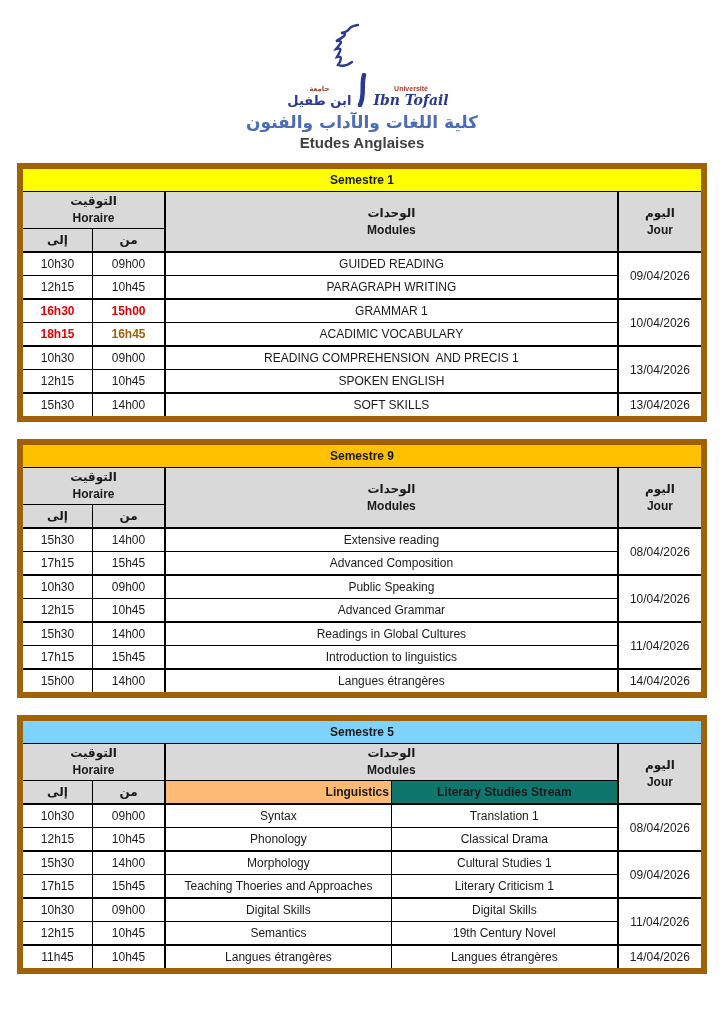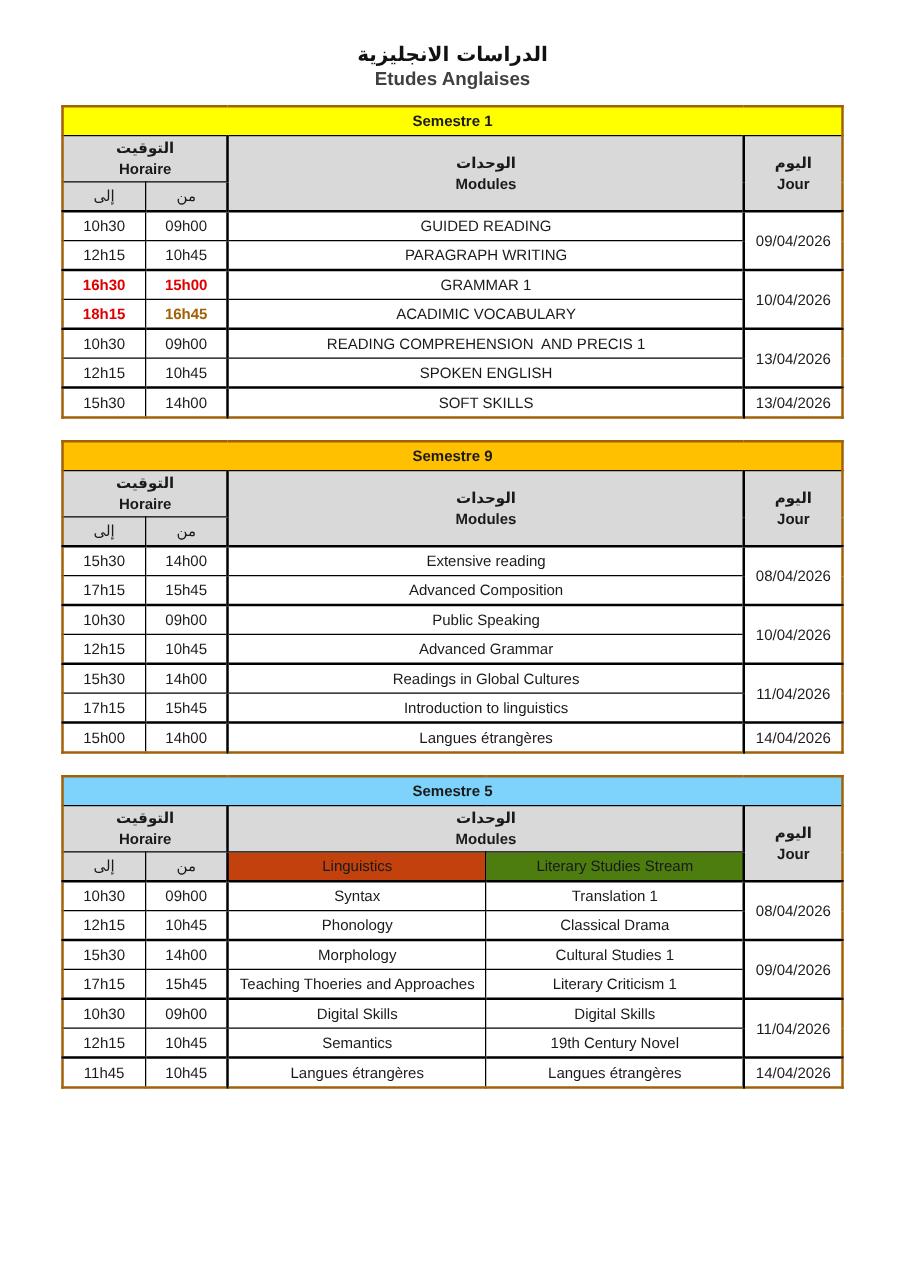--- a/index.html
+++ b/index.html
@@ -25,44 +25,62 @@
             font-size: 14px; color: #2b3990; }
   .faculty { margin-top: 5px; font-size: 17px; font-weight: bold; color: #4c6cb4;
              letter-spacing: 0.5px; }
   .title-ar { margin-top: 12px; text-align: center; font-size: 16px; font-weight: bold; color: #111; }
   .title-fr { margin-top: 2px; text-align: center; font-size: 15px; font-weight: bold; color: #404040;
               margin-bottom: 12px; }
   .ar { font-family: "DejaVu Sans", sans-serif; }
 
   
   table.sched {
-    width: 626px; margin: 0 auto 17px; border-collapse: collapse;
-    table-layout: fixed; border: 2px solid #a16207;
+    width: 690px; margin: 0 auto 17px; border-collapse: collapse;
+    table-layout: fixed; border: 6px solid #a16207;
   }
   .sched td {
     border: 1px solid #000; text-align: center; vertical-align: middle;
     padding: 1px 2px; height: 20px; font-size: 12px; color: #1a1a1a;
   }
   .band { font-weight: bold; font-size: 13px; height: 21px; border: 2px solid #000; }
   .head { height: 37px; font-weight: bold; }
   .head .l { display: block; font-size: 12px; line-height: 17px; font-weight: bold; }
-  .sub { font-weight: normal; font-size: 12px; height: 16px; border-bottom: 2px solid #000; }
+  .sub { font-weight: bold; font-size: 12px; height: 16px; border-bottom: 2px solid #000; }
   .br2 { border-right: 2px solid #000 !important; }
   .day { border-left: 2px solid #000; font-size: 12.5px; }
   tr.gstart td { border-top: 2px solid #000; }
   .mod { white-space: pre-wrap; }
   .red { font-weight: bold; }
 </style>
 </head>
 <body>
 
 <div class="page">
 
-
-  <div class="title-ar ar">الدراسات الانجليزية</div>
+  <div class="logo-wrap">
+    <svg class="squiggle" width="44" height="50" viewBox="0 0 44 50">
+      <path d="M34 3 C20 5 30 9 17 11 C27 11 16 17 12 19 C22 18 14 24 12 27 C20 25 15 31 13 35 C19 33 17 39 14 43 C19 45 24 43 28 40" fill="none" stroke="#2b3990" stroke-width="2.4" stroke-linecap="round"></path>
+    </svg>
+    <div class="logo-line">
+      <div class="stack">
+        <span class="tiny ar">جامعة</span>
+        <span class="arname ar">ابن طفيل</span>
+      </div>
+      <svg width="12" height="34" viewBox="0 0 12 34">
+        <path d="M8 2 C5 12 9 22 4 32" fill="none" stroke="#2b3990" stroke-width="4.5" stroke-linecap="round"></path>
+      </svg>
+      <div class="stack">
+        <span class="tiny">Université</span>
+        <span class="script">Ibn Tofail</span>
+      </div>
+    </div>
+    <div class="faculty ar">كلية اللغات والآداب والفنون</div>
+  </div>
+
   <div class="title-fr">Etudes Anglaises</div>
 
   <div id="tables">
       <table class="sched">
         <colgroup>
           <col style="width: 10.6%;">
           <col style="width: 10.6%;">
           <col style="width: 66.2%;">
           <col style="width: 12.6%;">
         </colgroup>
@@ -221,22 +239,22 @@
               <span class="l">Modules</span>
             </td>
             <td class="head" rowspan="2" style="background: rgb(217, 217, 217);">
               <span class="l ar">اليوم</span>
               <span class="l">Jour</span>
             </td>
           </tr>
           <tr>
             <td class="sub ar" style="background: rgb(217, 217, 217);">إلى</td>
             <td class="sub ar br2" style="background: rgb(217, 217, 217);">من</td>
-            <td class="sub" style="background: #c2410c;">Linguistics</td>
-            <td class="sub br2" style="background: #4d7c0f; margin-top: 34px;">Literary Studies Stream</td>
+            <td class="sub" style="background: #fdba74; text-align: right;">Linguistics</td>
+            <td class="sub br2" style="background: #0f766e; margin-top: 34px;">Literary Studies Stream</td>
           </tr>
           <tr class="gstart">
             <td class="cell">10h30</td>
             <td class="cell br2">09h00</td>
             <td class="mod">Syntax</td>
             <td class="mod br2">Translation 1</td>
             <td class="day" rowspan="2">08/04/2026</td>
           </tr>
           <tr>
             <td class="cell">12h15</td>

